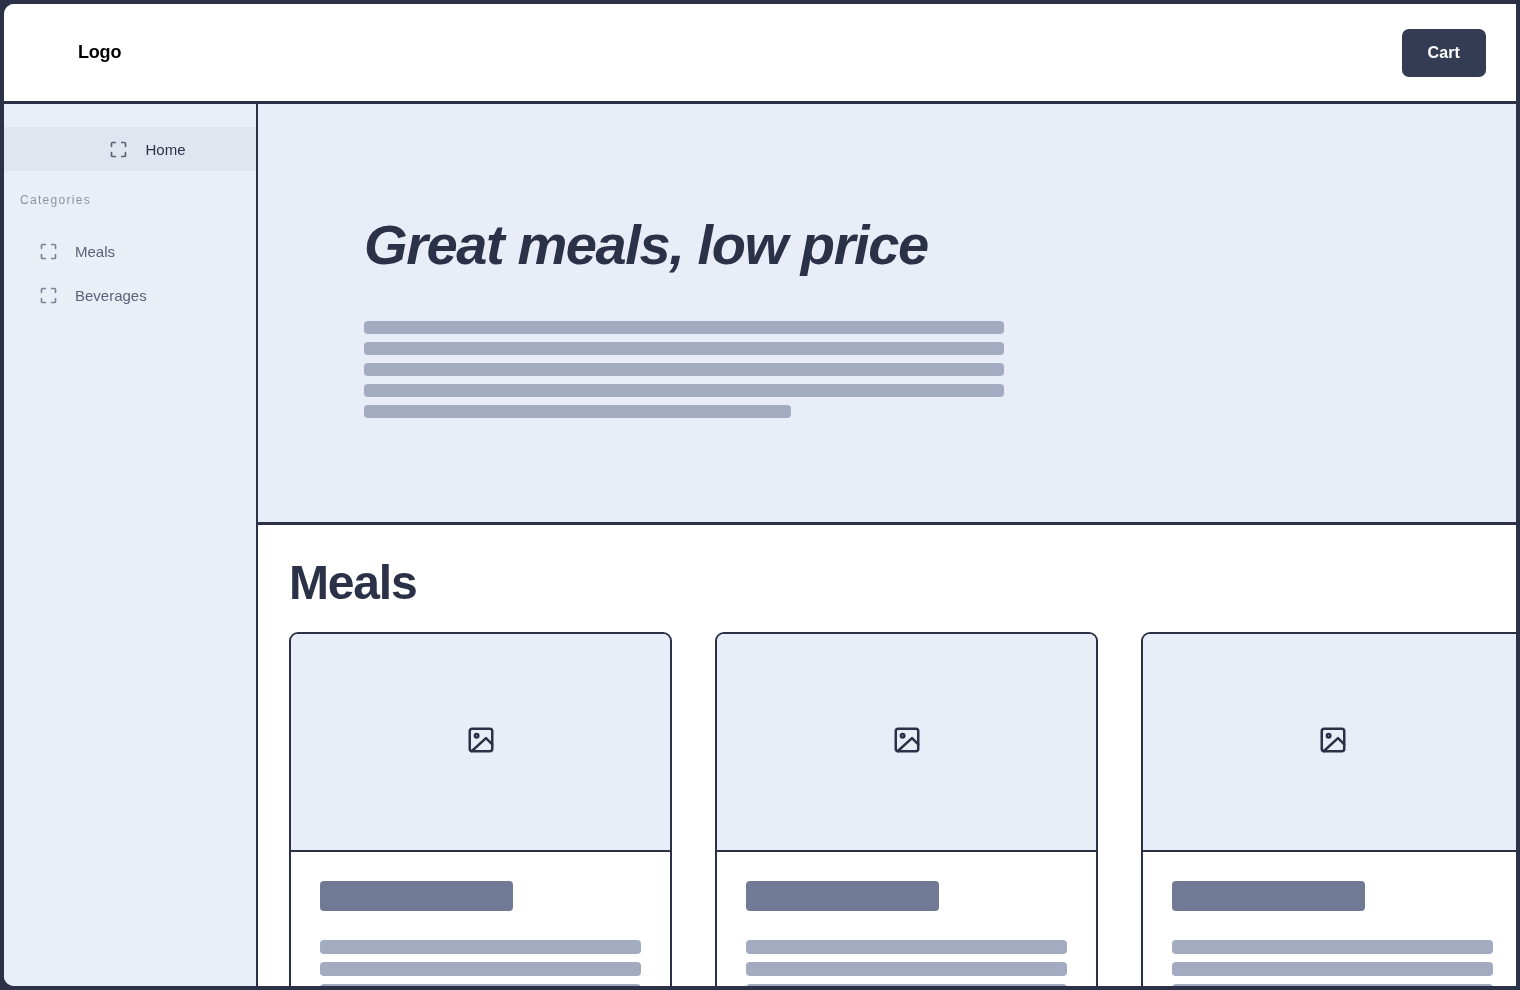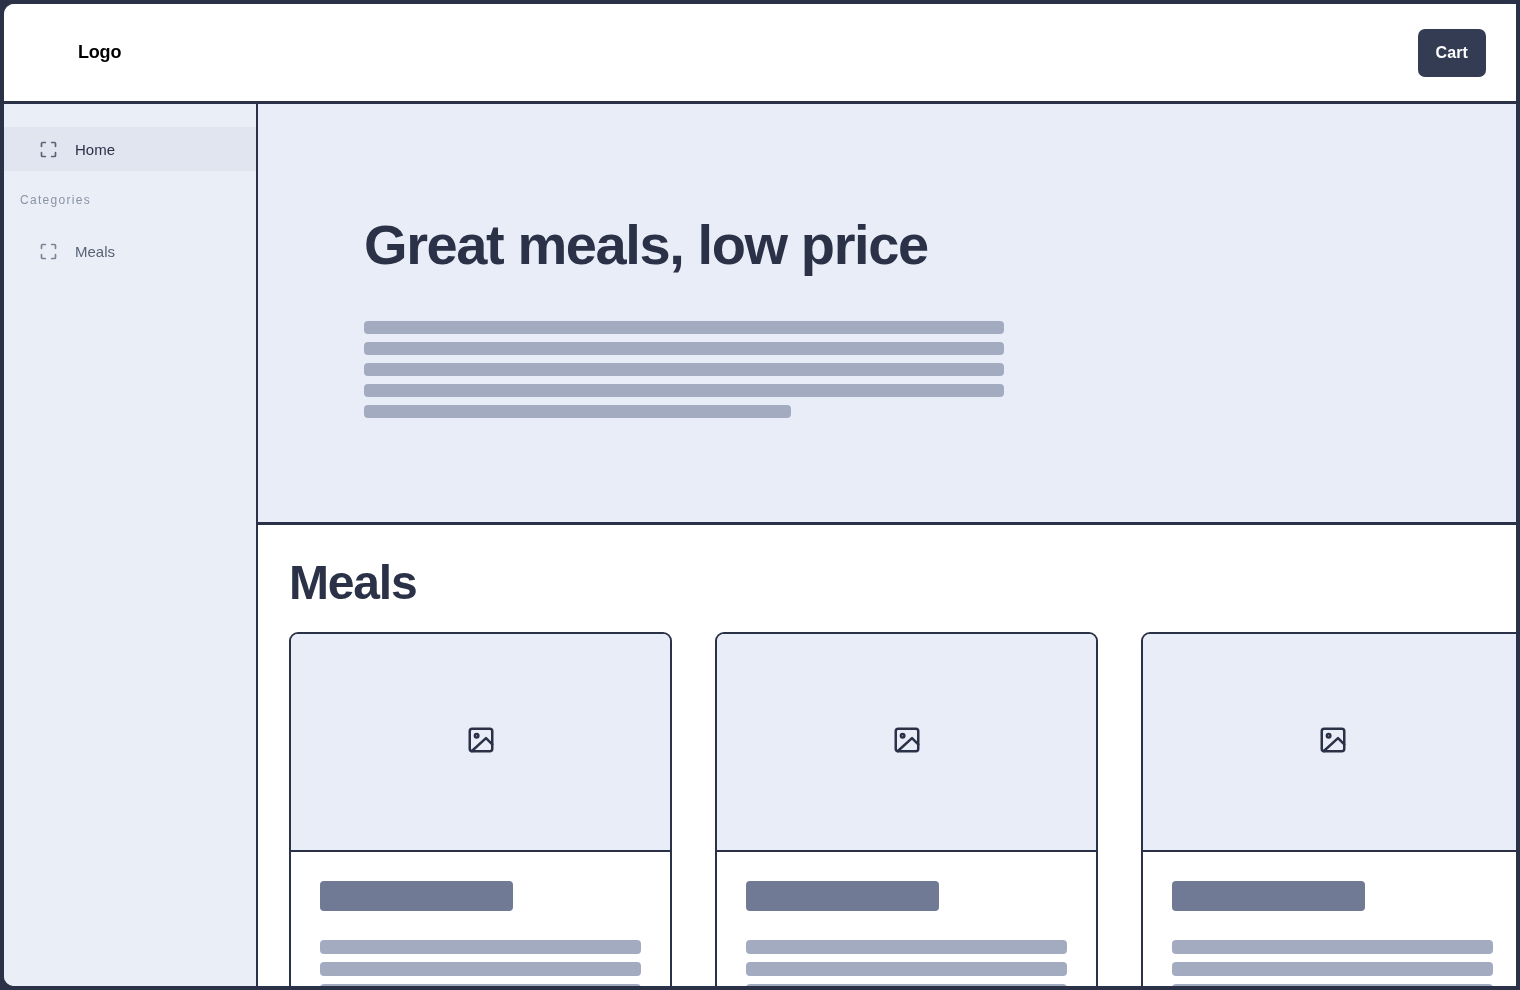--- a/index.html
+++ b/index.html
@@ -55,21 +55,21 @@
     letter-spacing: -0.2px;
   }
 
   #cart-button {
     background: #333c52;
     color: #ffffff;
     font-size: 16px;
     font-weight: bold;
     border: none;
     border-radius: 7px;
-    padding: 15px 18px;
+    padding: 15px 26px;
     cursor: pointer;
     font-family: "Liberation Sans", sans-serif;
     letter-spacing: 0.1px;
   }
 
   
   #body-split {
     flex: 1 1 auto;
     display: flex;
     min-height: 0;
@@ -88,20 +88,21 @@
     display: flex;
     align-items: center;
     gap: 18px;
     height: 44px;
     padding-left: 36px;
     cursor: pointer;
   }
 
   .nav-item.active {
     background: #e0e5f0;
+    justify-content: center;
   }
 
   .nav-item .nav-label {
     font-size: 15px;
     color: #5a6376;
   }
 
   .nav-item.active .nav-label {
     color: #2b3248;
   }
@@ -133,20 +134,21 @@
     background: #ffffff;
   }
 
   
   #hero {
     flex: 0 0 421px;
     height: 421px;
     background: #e9edf7;
     border-bottom: 3px solid #2b3248;
     padding: 112px 0 0 106px;
+    font-style: italic;
   }
 
   #hero-title {
     font-size: 56px;
     font-weight: bold;
     color: #2b3248;
     letter-spacing: -1.4px;
     line-height: 1.05;
   }
 
@@ -264,20 +266,31 @@
             <svg width="17" height="17" viewBox="0 0 17 17" fill="none" stroke="#7b8496" stroke-width="1.7" stroke-linecap="round" stroke-linejoin="round">
               <path d="M1.5 5.3V2.6a1.1 1.1 0 0 1 1.1-1.1h2.7"></path>
               <path d="M11.7 1.5h2.7a1.1 1.1 0 0 1 1.1 1.1v2.7"></path>
               <path d="M15.5 11.7v2.7a1.1 1.1 0 0 1-1.1 1.1h-2.7"></path>
               <path d="M5.3 15.5H2.6a1.1 1.1 0 0 1-1.1-1.1v-2.7"></path>
             </svg>
           </span>
           <span class="nav-label">Meals</span>
         </div>
 
+        <div class="nav-item">
+          <span class="frame-icon">
+            <svg width="17" height="17" viewBox="0 0 17 17" fill="none" stroke="#7b8496" stroke-width="1.7" stroke-linecap="round" stroke-linejoin="round">
+              <path d="M1.5 5.3V2.6a1.1 1.1 0 0 1 1.1-1.1h2.7"></path>
+              <path d="M11.7 1.5h2.7a1.1 1.1 0 0 1 1.1 1.1v2.7"></path>
+              <path d="M15.5 11.7v2.7a1.1 1.1 0 0 1-1.1 1.1h-2.7"></path>
+              <path d="M5.3 15.5H2.6a1.1 1.1 0 0 1-1.1-1.1v-2.7"></path>
+            </svg>
+          </span>
+          <span class="nav-label">Beverages</span>
+        </div>
 
 
       </nav>
 
       <main id="main">
 
         <section id="hero">
           <h1 id="hero-title">Great meals, low price</h1>
           <div id="hero-skeleton">
             <div class="sk-line" style="width: 640px;"></div>

